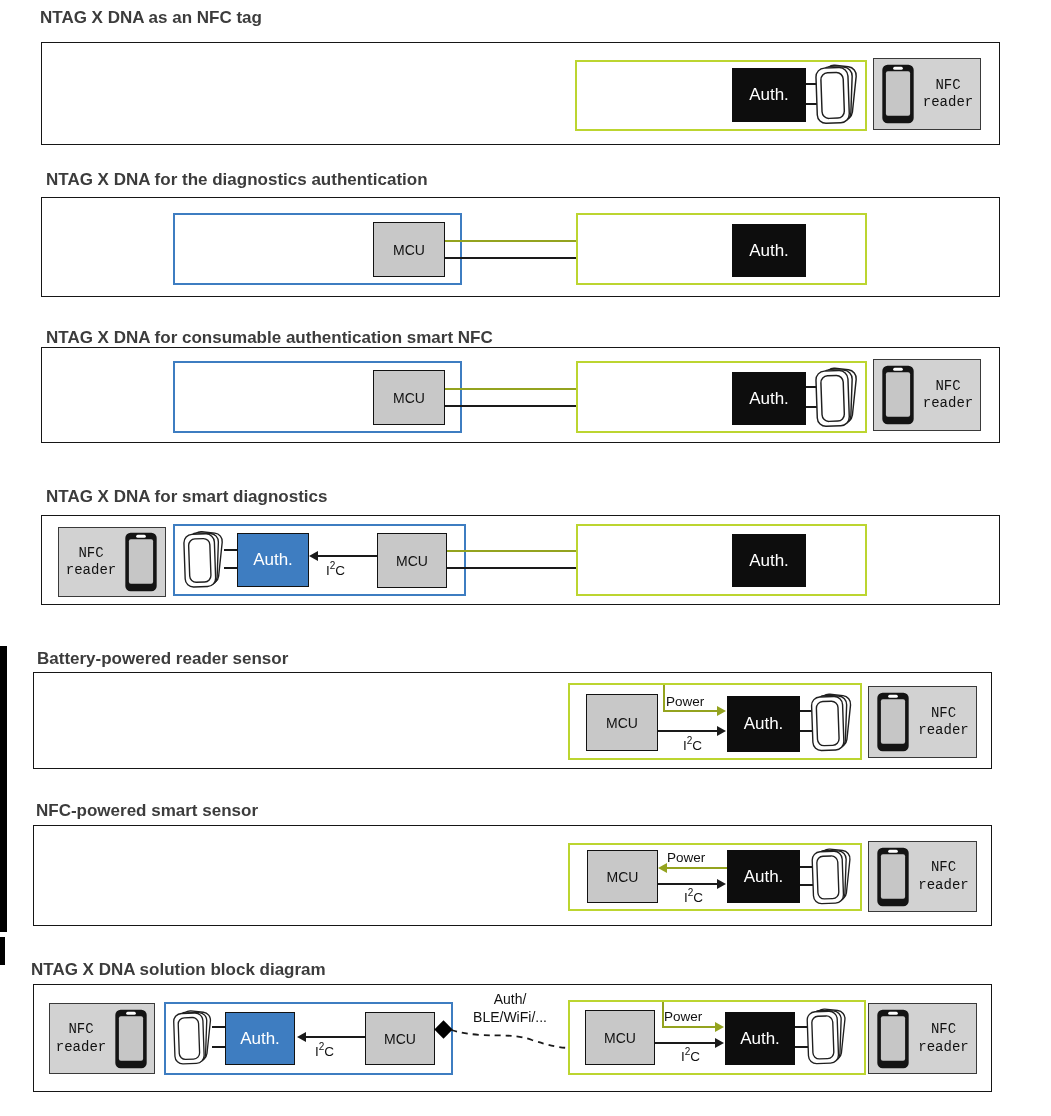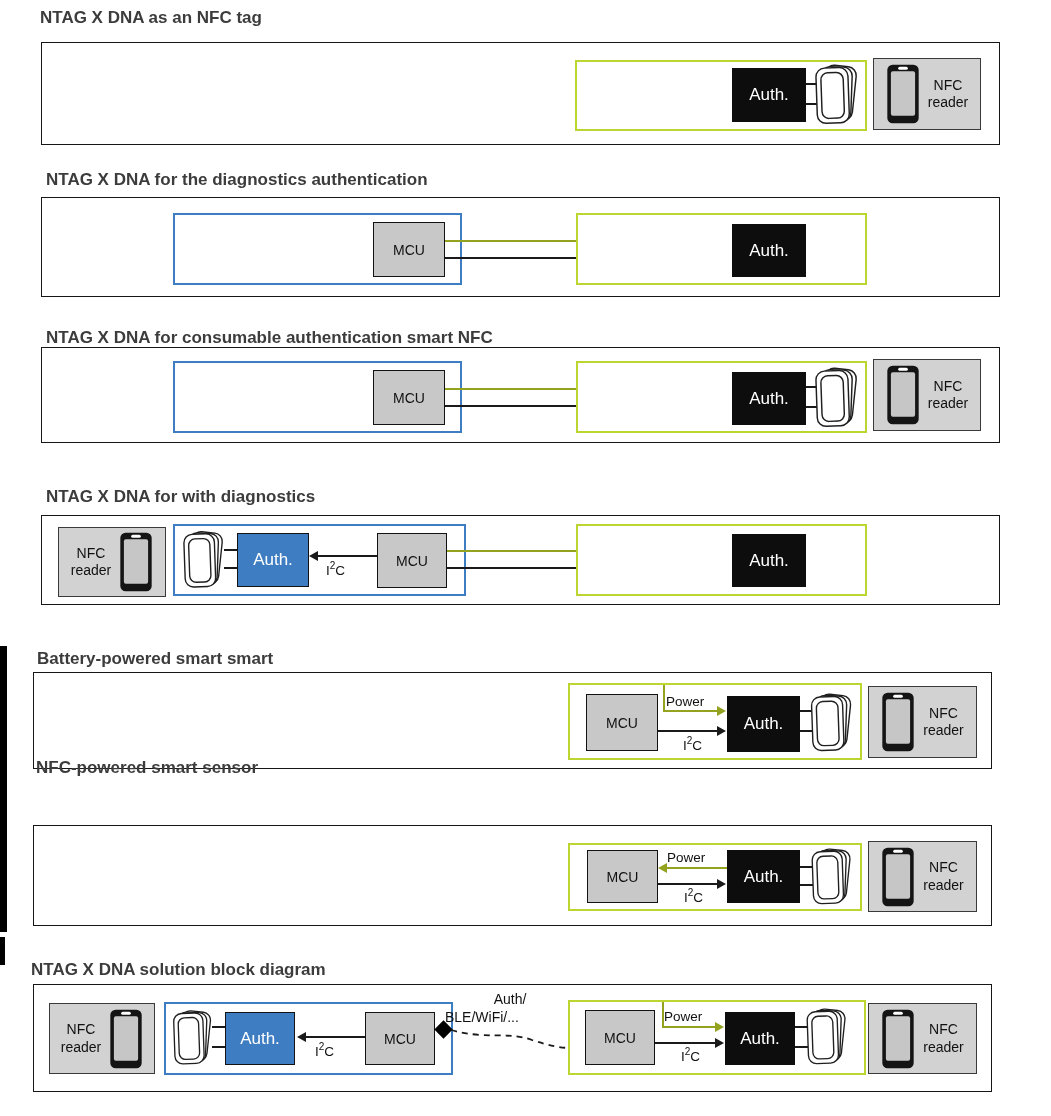--- a/index.html
+++ b/index.html
@@ -31,21 +31,21 @@
   .mcu  {
     position: absolute; background: #c8c8c8; border: 1.6px solid #121212;
     display: flex; align-items: center; justify-content: center;
     font-size: 14px; color: #111;
   }
   .reader {
     position: absolute; background: #d2d2d2; border: 1.6px solid #3a3a3a;
     display: flex; align-items: center; justify-content: center; gap: 8px;
   }
   .reader .txt { font-size: 14px; color: #111; text-align: center; line-height: 1.25; }
-  .reader .txt span { display: block; }
+  .reader .txt span { display: block; font-family: Liberation Mono, monospace; }
   .hline { position: absolute; height: 2px; background: #1a1a1a; }
   .oline { background: #94a31f; }
   .vline { position: absolute; width: 2px; background: #94a31f; }
   .arr-r { position: absolute; width: 0; height: 0;
            border-top: 5px solid transparent; border-bottom: 5px solid transparent;
            border-left: 9px solid #1a1a1a; }
   .arr-l { position: absolute; width: 0; height: 0;
            border-top: 5px solid transparent; border-bottom: 5px solid transparent;
            border-right: 9px solid #1a1a1a; }
   .arr-r.olv { border-left-color: #94a31f; }
@@ -152,21 +152,21 @@
           <use href="#phone"></use>
         </svg>
       <div class="txt">
         <span>NFC</span>
           <span>reader</span>
       </div>
     </div>
   </div>
 
   <div>
-    <div class="sec-title" style="left:46px;top:487px">NTAG X DNA for with diagnostics</div>
+    <div class="sec-title" style="left:46px;top:487px">NTAG X DNA for smart diagnostics</div>
     <div class="obox" style="left:41px;top:515px;width:959px;height:90px"></div>
     <div class="reader" style="left:58px;top:527px;width:108px;height:70px">
       <div class="txt">
         <span>NFC</span>
           <span>reader</span>
       </div>
       <svg class="phone-svg" width="34" height="60">
           <use href="#phone"></use>
         </svg>
     </div>
@@ -191,21 +191,21 @@
     <div class="hline" style="left:447px;top:567px;width:277px"></div>
     <div class="arr-r" style="left:723px;top:563px"></div>
     <div class="lbl" style="left:687px;top:571px"><span>I</span><sup>2</sup><span>C</span></div>
     <div class="gbox" style="left:576px;top:524px;width:291px;height:72px"></div>
     <div class="blk" style="left:732px;top:534px;width:74px;height:53px">
       <span>Auth.</span>
     </div>
   </div>
 
   <div>
-    <div class="sec-title" style="left:37px;top:649px">Battery-powered smart smart</div>
+    <div class="sec-title" style="left:37px;top:649px">Battery-powered reader sensor</div>
     <div class="obox" style="left:33px;top:672px;width:959px;height:97px"></div>
     <div class="gbox" style="left:568px;top:683px;width:294px;height:77px"></div>
     <div class="mcu" style="left:586px;top:694px;width:72px;height:57px">
       <span>MCU</span>
     </div>
     <div class="vline" style="left:663px;top:685px;height:26px"></div>
     <div class="hline oline" style="left:663px;top:710px;width:55px"></div>
     <div class="arr-r olv" style="left:717px;top:706px"></div>
     <div class="lbl" style="left:666px;top:694px">Power</div>
     <div class="hline" style="left:658px;top:730px;width:60px"></div>
@@ -224,21 +224,21 @@
           <use href="#phone"></use>
         </svg>
       <div class="txt">
         <span>NFC</span>
           <span>reader</span>
       </div>
     </div>
   </div>
 
   <div>
-    <div class="sec-title" style="left:36px;top:758px">NFC-powered smart sensor</div>
+    <div class="sec-title" style="left:36px;top:801px">NFC-powered smart sensor</div>
     <div class="obox" style="left:33px;top:825px;width:959px;height:101px"></div>
     <div class="gbox" style="left:568px;top:843px;width:294px;height:68px"></div>
     <div class="mcu" style="left:587px;top:850px;width:71px;height:53px">
       <span>MCU</span>
     </div>
     <div class="hline oline" style="left:667px;top:867px;width:60px"></div>
     <div class="arr-l olv" style="left:658px;top:863px"></div>
     <div class="lbl" style="left:667px;top:850px">Power</div>
     <div class="hline" style="left:658px;top:883px;width:60px"></div>
     <div class="arr-r" style="left:717px;top:879px"></div>
@@ -288,21 +288,21 @@
     <div class="lbl" style="left:315px;top:1041px"><span>I</span><sup>2</sup><span>C</span></div>
     <div class="mcu" style="left:365px;top:1012px;width:70px;height:53px">
       <span>MCU</span>
     </div>
     <div class="diamond" style="left:437px;top:1023px"></div>
     <svg style="position:absolute;left:0;top:0;pointer-events:none" width="1051" height="1116">
       <path d="M451,1030 C486,1040 508,1031 532,1040 C550,1046 561,1048 571,1048" fill="none" stroke="#1a1a1a" stroke-width="1.8" stroke-dasharray="6 5"></path>
     </svg>
     <div class="diamond" style="left:571px;top:1041px"></div>
     <div class="lbl" style="left:445px;top:991px;width:130px;text-align:center;font-size:14px">Auth/</div>
-    <div class="lbl" style="left:445px;top:1009px;width:130px;text-align:left;font-size:14px">BLE/WiFi/...</div>
+    <div class="lbl" style="left:445px;top:1009px;width:130px;text-align:center;font-size:14px">BLE/WiFi/...</div>
     <div class="gbox" style="left:568px;top:1000px;width:298px;height:75px"></div>
     <div class="mcu" style="left:585px;top:1010px;width:70px;height:55px">
       <span>MCU</span>
     </div>
     <div class="vline" style="left:662px;top:1002px;height:25px"></div>
     <div class="hline oline" style="left:662px;top:1026px;width:54px"></div>
     <div class="arr-r olv" style="left:715px;top:1022px"></div>
     <div class="lbl" style="left:664px;top:1009px">Power</div>
     <div class="hline" style="left:655px;top:1042px;width:61px"></div>
     <div class="arr-r" style="left:715px;top:1038px"></div>

